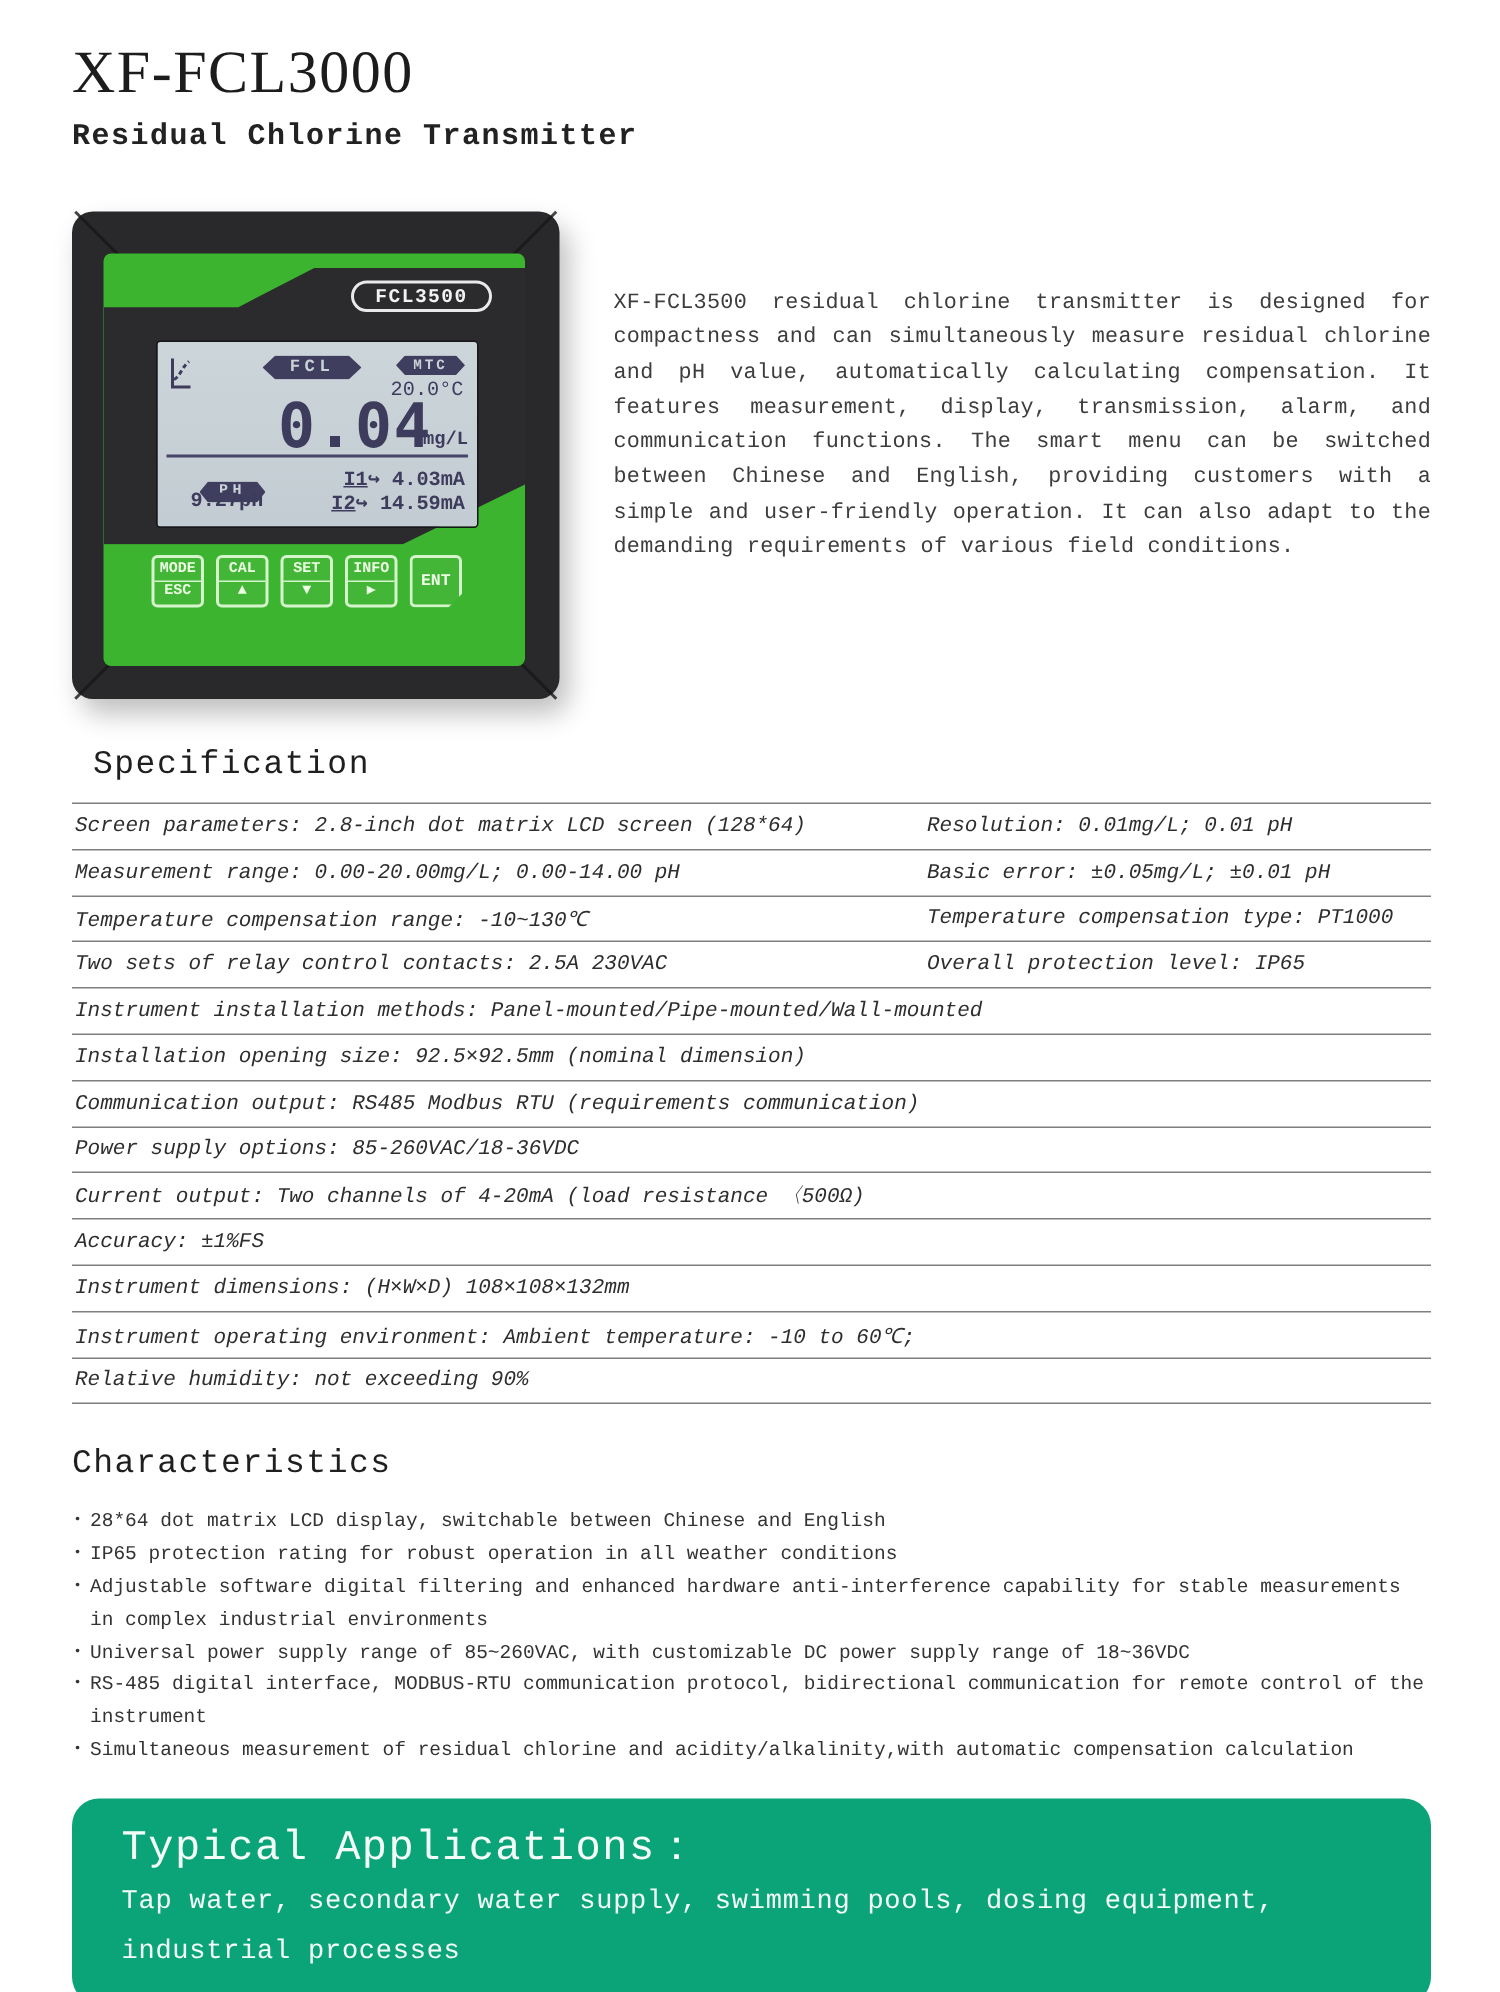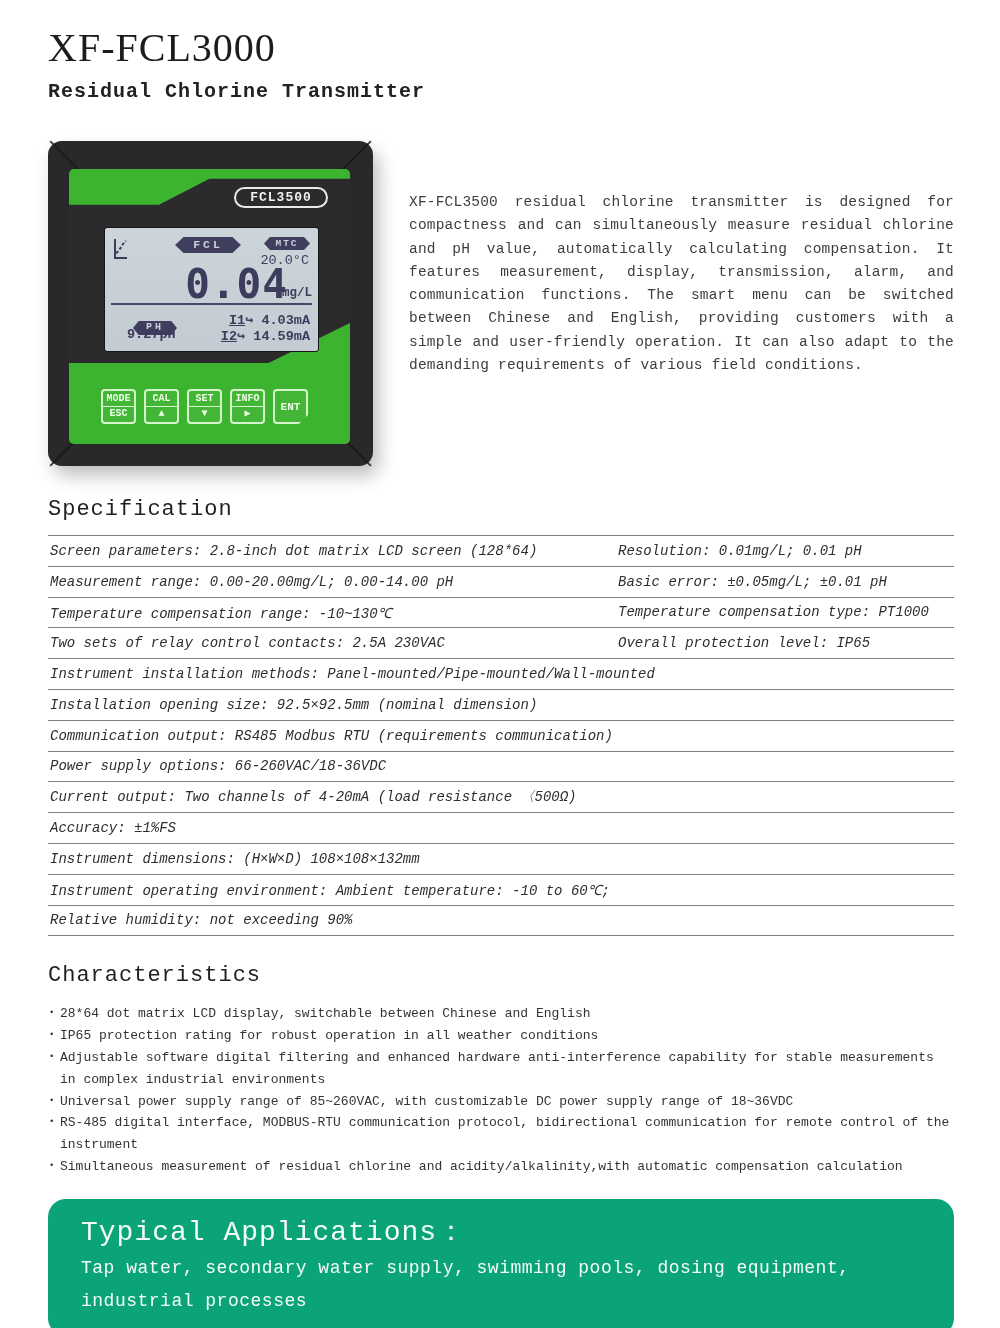--- a/index.html
+++ b/index.html
@@ -72,34 +72,34 @@
     font-family:"DejaVu Sans Mono",monospace;
   }
   .lcd-unit { position:absolute; right:6px; top:58px; font-size:12.5px; font-weight:bold; }
   .lcd-divider { position:absolute; left:6px; right:6px; top:75px; height:2px; background:#47456a; }
   .badge-ph { left:28px; top:69px; width:44px; height:14px; font-size:10px; line-height:14px; letter-spacing:3px;margin-top:24px; }
   .lcd-row1 { position:absolute; right:8px; top:83px; font-size:13.5px; font-weight:bold; }
   .lcd-row2 { position:absolute; right:8px; top:99px; font-size:13.5px; font-weight:bold; }
   .lcd-ph-val { position:absolute; left:22px; top:99px; font-size:13.5px; font-weight:bold; }
   .io-id { text-decoration:underline; }
   
-  .keys { position:absolute; left:32px; top:220px; display:flex; gap:8px; }
+  .keys { position:absolute; left:32px; top:201px; display:flex; gap:8px; }
   .key {
     width:35px; height:35px; border:2px solid rgba(240,255,232,0.85); border-radius:4px;
     color:#edffe4; display:flex; flex-direction:column; justify-content:center;
     text-align:center; font-weight:bold; background:rgba(255,255,255,0.04);
   }
   .key-top { font-size:10px; line-height:14px; border-bottom:1.5px solid rgba(240,255,232,0.85); }
   .key-bottom { font-size:10px; line-height:14px; }
   .key.ent { justify-content:center; clip-path:polygon(0 0,100% 0,100% 74%,74% 100%,0 100%); }
   .key.ent .key-single { font-size:11px; }
 
   
   .section-heading { font-size:22px; font-weight:500; color:#1f1f1f; letter-spacing:1px; }
-  .spec-heading { margin-top:31px; }
+  .spec-heading { margin-top:31px;margin-left:14px; }
   .char-heading { margin-top:27px; }
 
   
   .spec-table { margin-top:13px; border-top:1px solid #7f7f7f; }
   .spec-row { display:flex; align-items:center; height:30.8px; border-bottom:1px solid #7f7f7f; font-size:14px; color:#2e2e2e;font-style:italic; }
   .spec-row .cell-left { width:570px; padding-left:2px; white-space:nowrap; overflow:hidden; }
   .spec-row.full .cell-left { width:100%; }
   .spec-row .cell-right { flex:1; white-space:nowrap; overflow:hidden; }
 
   
@@ -204,21 +204,21 @@
     <div class="spec-row full">
       <span class="cell-left">Instrument installation methods: Panel-mounted/Pipe-mounted/Wall-mounted</span>
     </div>
     <div class="spec-row full">
       <span class="cell-left">Installation opening size: 92.5×92.5mm (nominal dimension)</span>
     </div>
     <div class="spec-row full">
       <span class="cell-left">Communication output: RS485 Modbus RTU (requirements communication)</span>
     </div>
     <div class="spec-row full">
-      <span class="cell-left">Power supply options: 66-260VAC/18-36VDC</span>
+      <span class="cell-left">Power supply options: 85-260VAC/18-36VDC</span>
     </div>
     <div class="spec-row full">
       <span class="cell-left">Current output: Two channels of 4-20mA (load resistance 〈500Ω)</span>
     </div>
     <div class="spec-row full">
       <span class="cell-left">Accuracy: ±1%FS</span>
     </div>
     <div class="spec-row full">
       <span class="cell-left">Instrument dimensions: (H×W×D) 108×108×132mm</span>
     </div>

